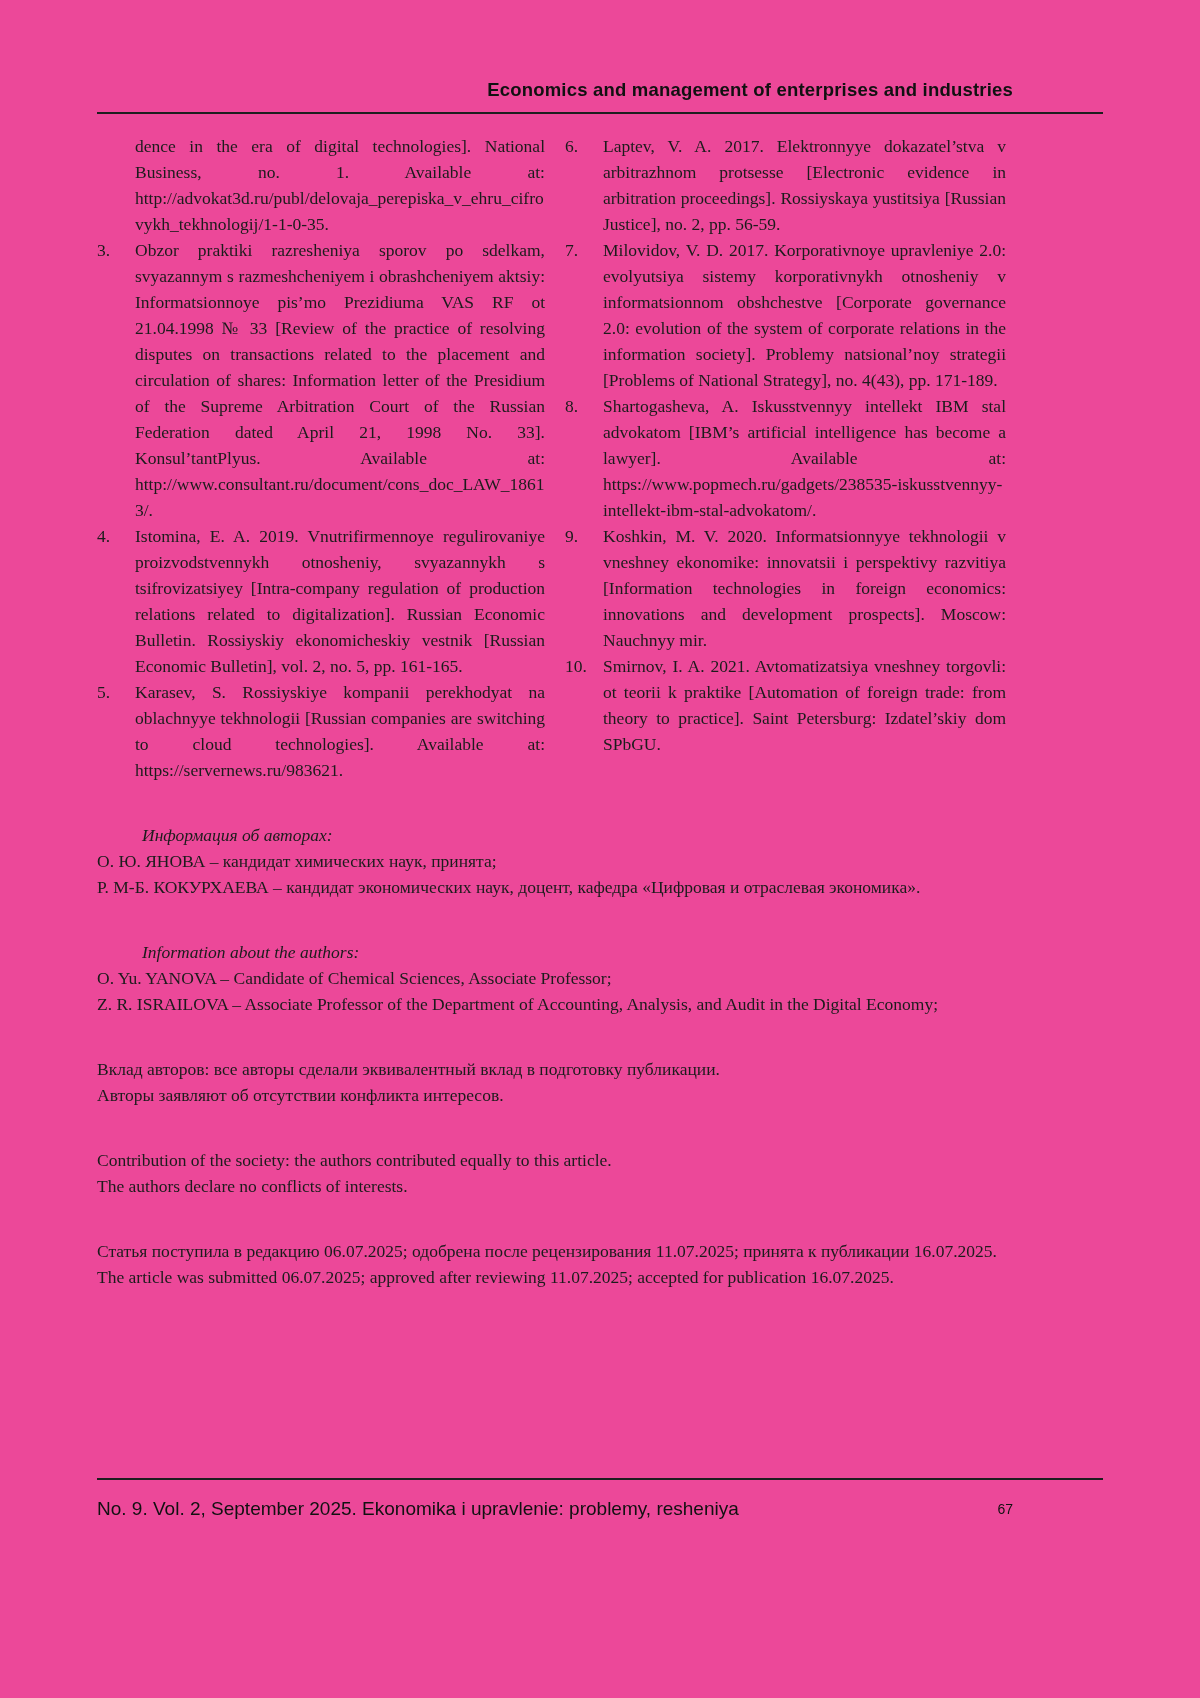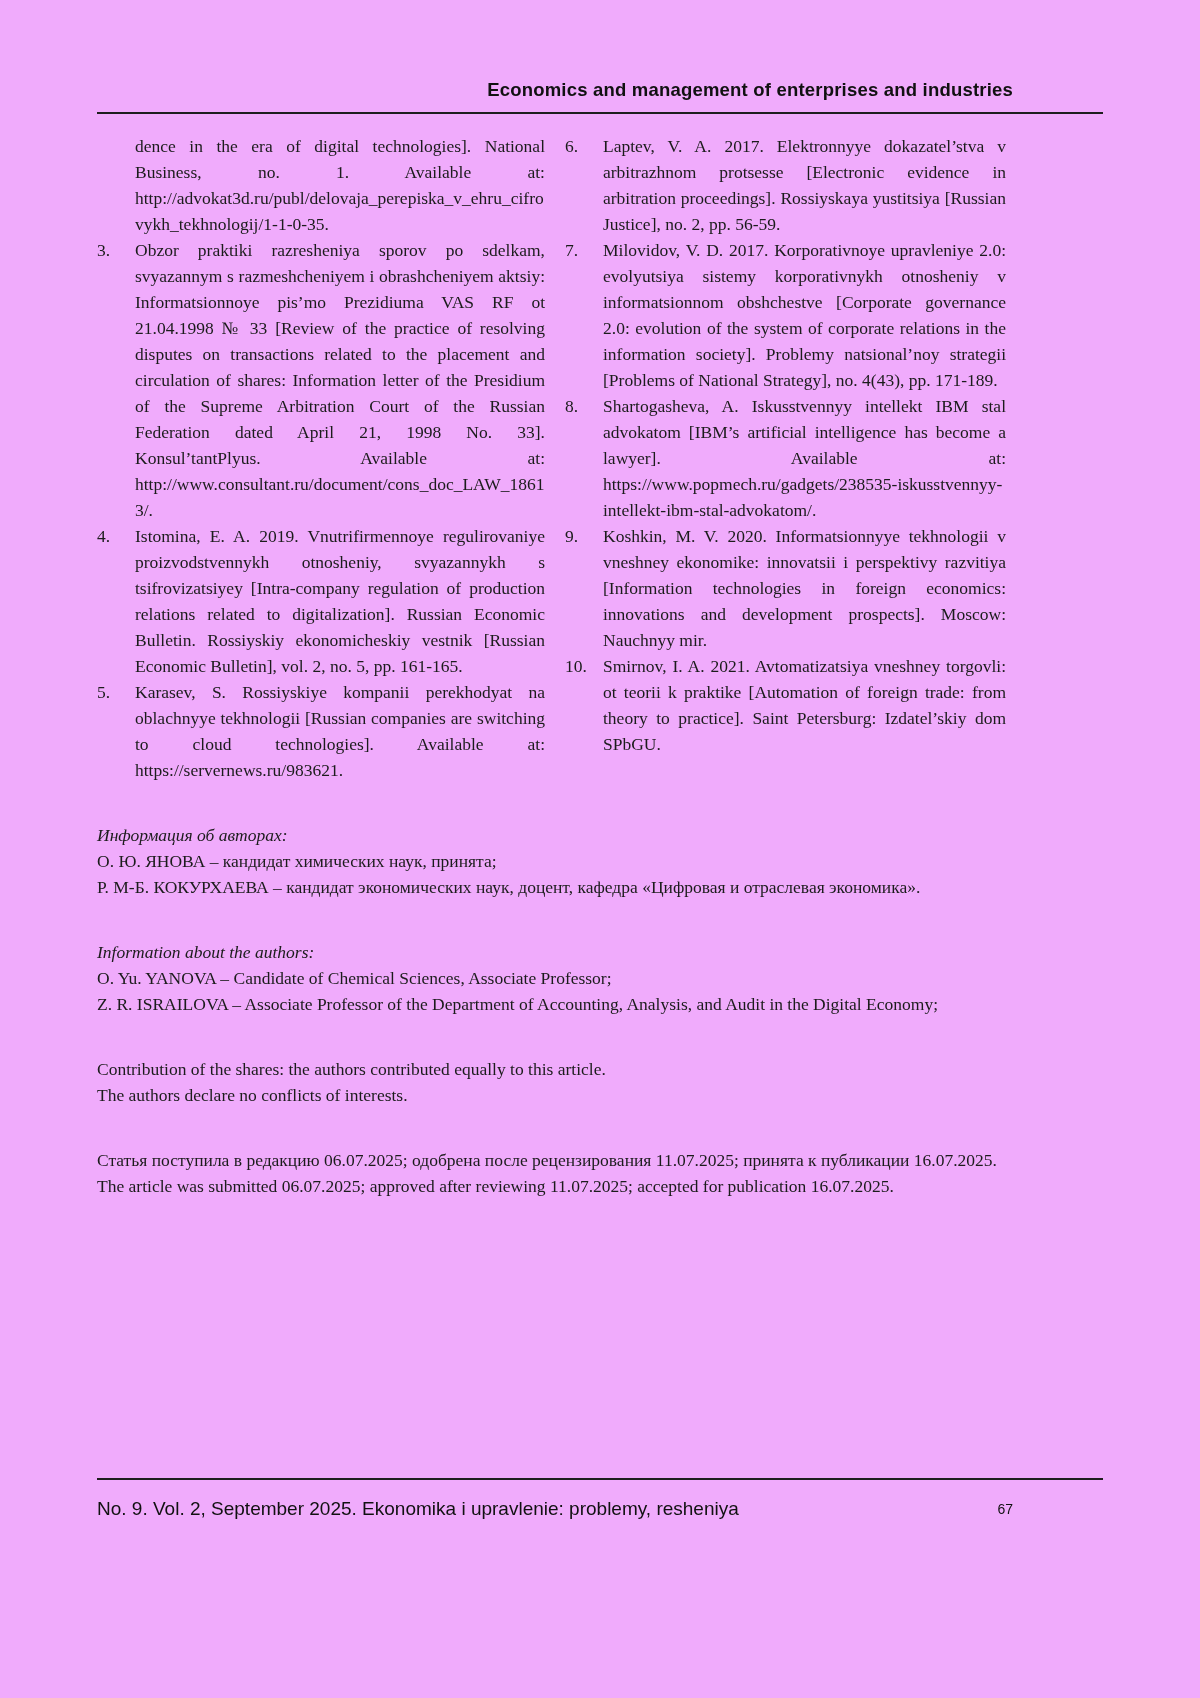--- a/index.html
+++ b/index.html
@@ -2,21 +2,21 @@
 <html lang="en"><head>
 <meta charset="utf-8">
 <style>
   html, body { margin: 0; padding: 0; }
   body { background: #ffffff; }
 
   .page {
     position: relative;
     width: 1200px;
     height: 1698px;
-    background: #f0abfc;
+    background: #ec4899;
     font-family: "Liberation Serif", serif;
     font-size: 17.5px;
     line-height: 26px;
     color: #1c1c1c;
     overflow: hidden;
   }
 
   .content { padding: 78px 0 0 97px; }
 
   p { margin: 0; }
@@ -60,21 +60,21 @@
     overflow-wrap: anywhere;
     hyphens: auto;
   }
 
   .section {
     width: 916px;
     margin-top: 39px;
     text-align: justify;
     hyphens: auto;
   }
-  .section .heading { font-style: italic; }
+  .section .heading { font-style: italic; margin-left: 45px; }
 
   .page-footer {
     position: absolute;
     left: 97px;
     top: 1478px;
     width: 1006px;
   }
   .footer-line {
     width: 916px;
     margin-top: 16px;
@@ -145,23 +145,27 @@
       <p>О. Ю. ЯНОВА – кандидат химических наук, принята;</p>
       <p>Р. М-Б. КОКУРХАЕВА – кандидат экономических наук, доцент, кафедра «Цифровая и отраслевая экономика».</p>
     </section>
 
     <section class="section">
       <p class="heading">Information about the authors:</p>
       <p>O. Yu. YANOVA – Candidate of Chemical Sciences, Associate Professor;</p>
       <p>Z. R. ISRAILOVA – Associate Professor of the Department of Accounting, Analysis, and Audit in the Digital Economy;</p>
     </section>
 
+    <section class="section" lang="ru">
+      <p>Вклад авторов: все авторы сделали эквивалентный вклад в подготовку публикации.</p>
+      <p>Авторы заявляют об отсутствии конфликта интересов.</p>
+    </section>
 
     <section class="section">
-      <p>Contribution of the shares: the authors contributed equally to this article.</p>
+      <p>Contribution of the society: the authors contributed equally to this article.</p>
       <p>The authors declare no conflicts of interests.</p>
     </section>
 
     <section class="section">
       <p lang="ru">Статья поступила в редакцию 06.07.2025; одобрена после рецензирования 11.07.2025; принята к публикации 16.07.2025.</p>
       <p>The article was submitted 06.07.2025; approved after reviewing 11.07.2025; accepted for publication 16.07.2025.</p>
     </section>
 
   </div>
 

